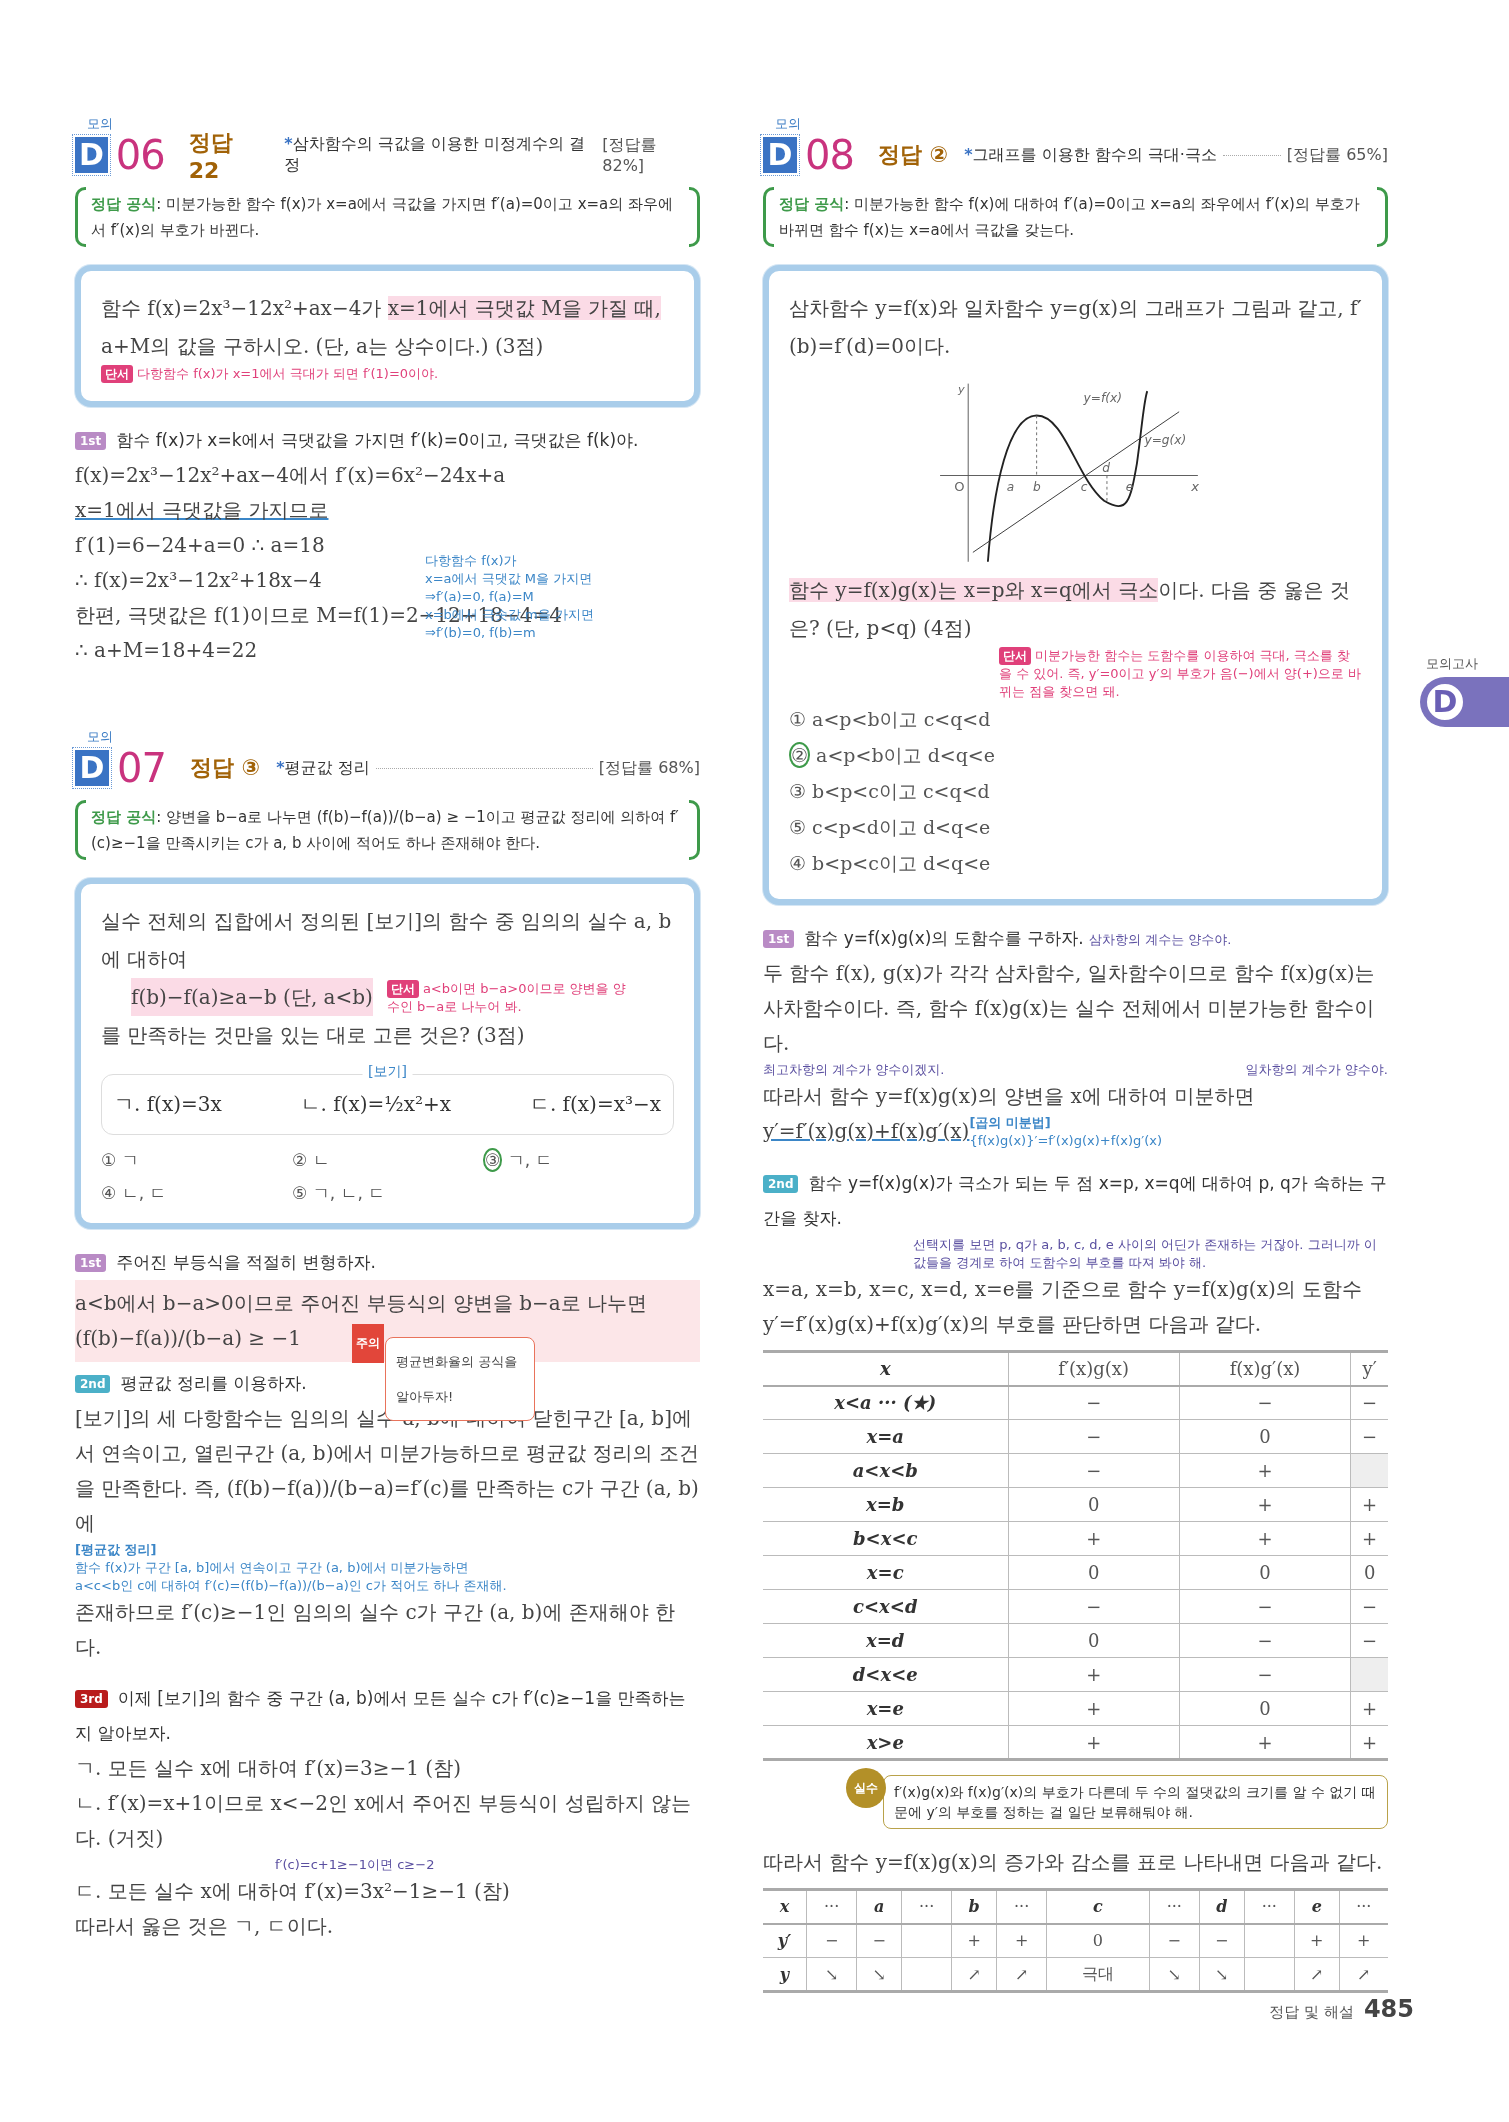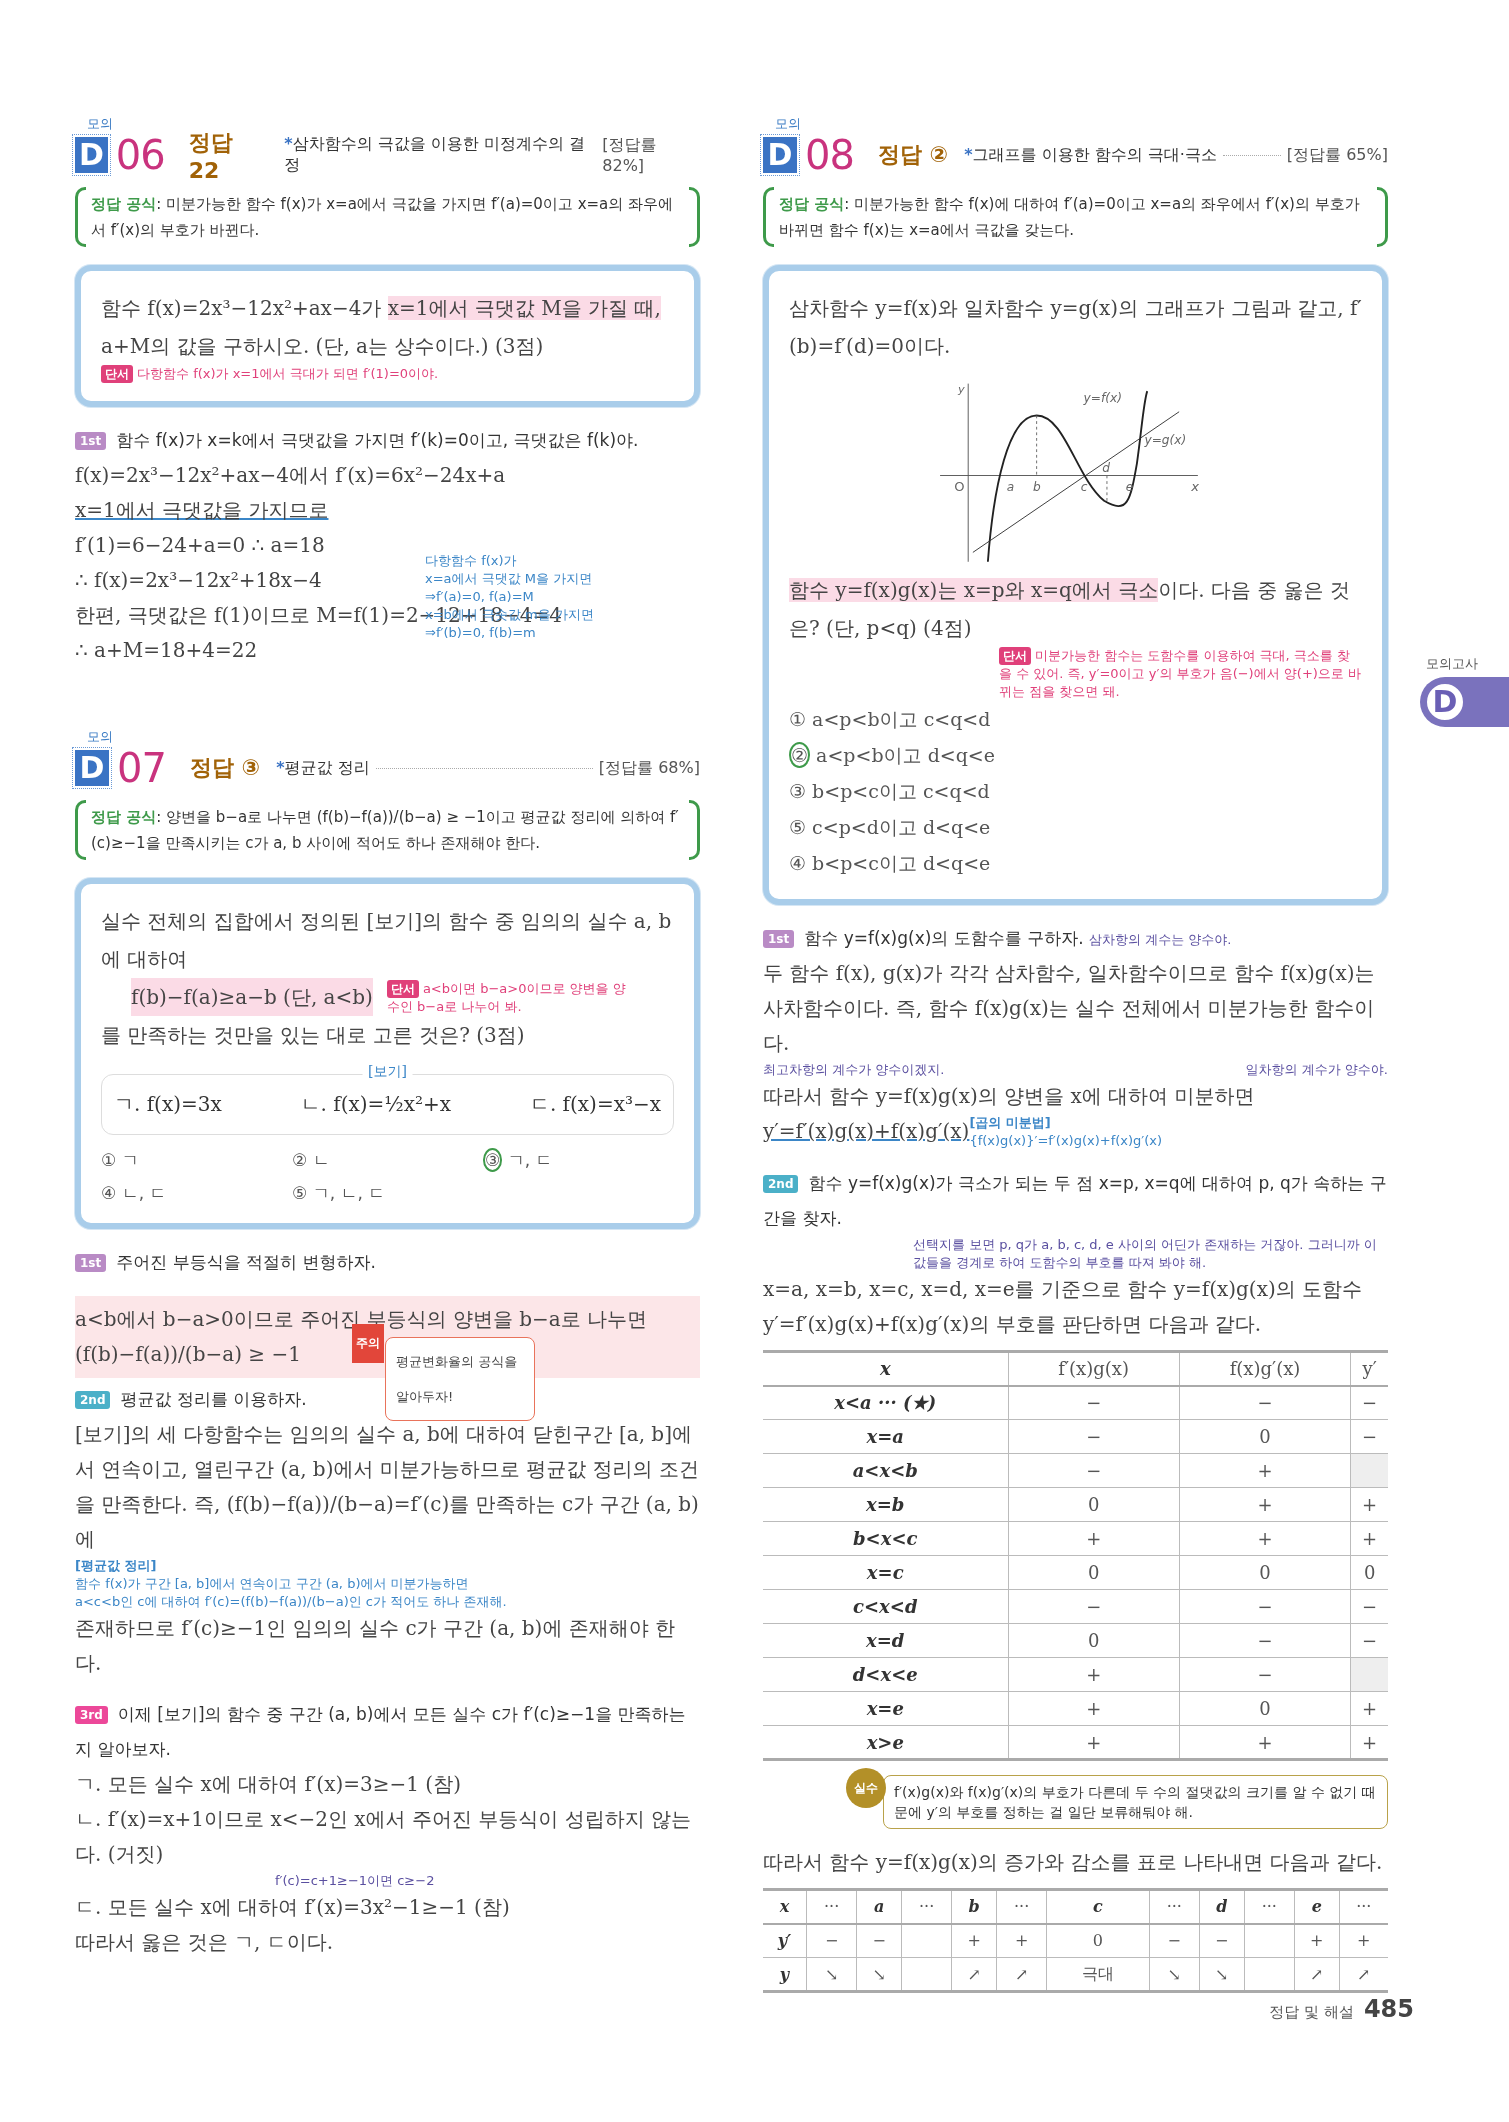--- a/index.html
+++ b/index.html
@@ -27,31 +27,31 @@
   .formula .label { color: #3e9a4a; font-weight: bold; }
 
   .qbox { margin-top: 18px; border: 6px solid #a9cdea; border-radius: 16px; padding: 18px 20px; background: #fff; box-shadow: 0 0 0 1px #d5e6f4; }
   .qtext { font-size: 20px; line-height: 38px; color: #444; }
   .hl { background: #fbdbe6; }
   .hint { font-size: 13px; color: #e0407a; line-height: 18px; }
   .hint .tag { display: inline-block; background: #e0407a; color: #fff; font-weight: bold; font-size: 12px; padding: 0 4px; border-radius: 3px; margin-right: 4px; }
 
   .step { margin-top: 16px; font-size: 20px; line-height: 35px; color: #444; }
   .steptag { display: inline-block; color: #fff; font-size: 12px; font-weight: bold; padding: 0 5px; line-height: 18px; border-radius: 3px; margin-right: 10px; vertical-align: middle; }
-  .t1 { background: #b98bc5; } .t2 { background: #4bb0c8; } .t3 { background: #ec4899; }
+  .t1 { background: #b98bc5; } .t2 { background: #4bb0c8; } .t3 { background: #b91c1c; }
   .stephead { font-size: 17px; color: #333; }
   .note-blue { font-size: 13px; color: #3b86c7; line-height: 18px; }
   .note-purple { font-size: 13px; color: #5a4fa0; line-height: 18px; }
 
   .bogi { margin: 20px 0 10px; border: 1px solid #ddd; border-radius: 12px; padding: 16px 12px; position: relative; display: flex; justify-content: space-between; font-size: 20px; }
   .bogi-title { position: absolute; top: -12px; left: 50%; transform: translateX(-50%); background: #fff; color: #3b86c7; font-size: 14px; padding: 0 6px; }
   .choices { display: grid; grid-template-columns: 1fr 1fr 1fr; row-gap: 10px; font-size: 17px; color: #555; margin-top: 14px; }
   .choice.sel .num { border: 2px solid #3e9a4a; border-radius: 50%; }
 
-  .pinkbox { background: #fce6e8; padding: 6px 0; margin-top: 16px; }
+  .pinkbox { background: #fce6e8; padding: 6px 0; margin-top: 0; }
   .callout { position: absolute; border: 1px solid #e9735b; border-radius: 8px; background: #fff; font-size: 13px; padding: 6px 10px; color: #444; }
 
   .graph { display: block; margin: 8px auto 0; }
   .tbl { width: 100%; border-collapse: collapse; font-size: 18px; margin-top: 8px; }
   .tbl th, .tbl td { border-bottom: 1px solid #bbb; border-right: 1px solid #bbb; text-align: center; height: 34px; color: #555; }
   .tbl th:last-child, .tbl td:last-child { border-right: none; }
   .tbl thead th { border-top: 3px solid #aaa; border-bottom: 2px solid #aaa; font-weight: normal; }
   .tbl tbody tr:last-child td { border-bottom: 3px solid #aaa; }
   .tbl .xcol { font-style: italic; font-weight: bold; color: #333; }
   .tbl .blur { background: #eeeeee; }

